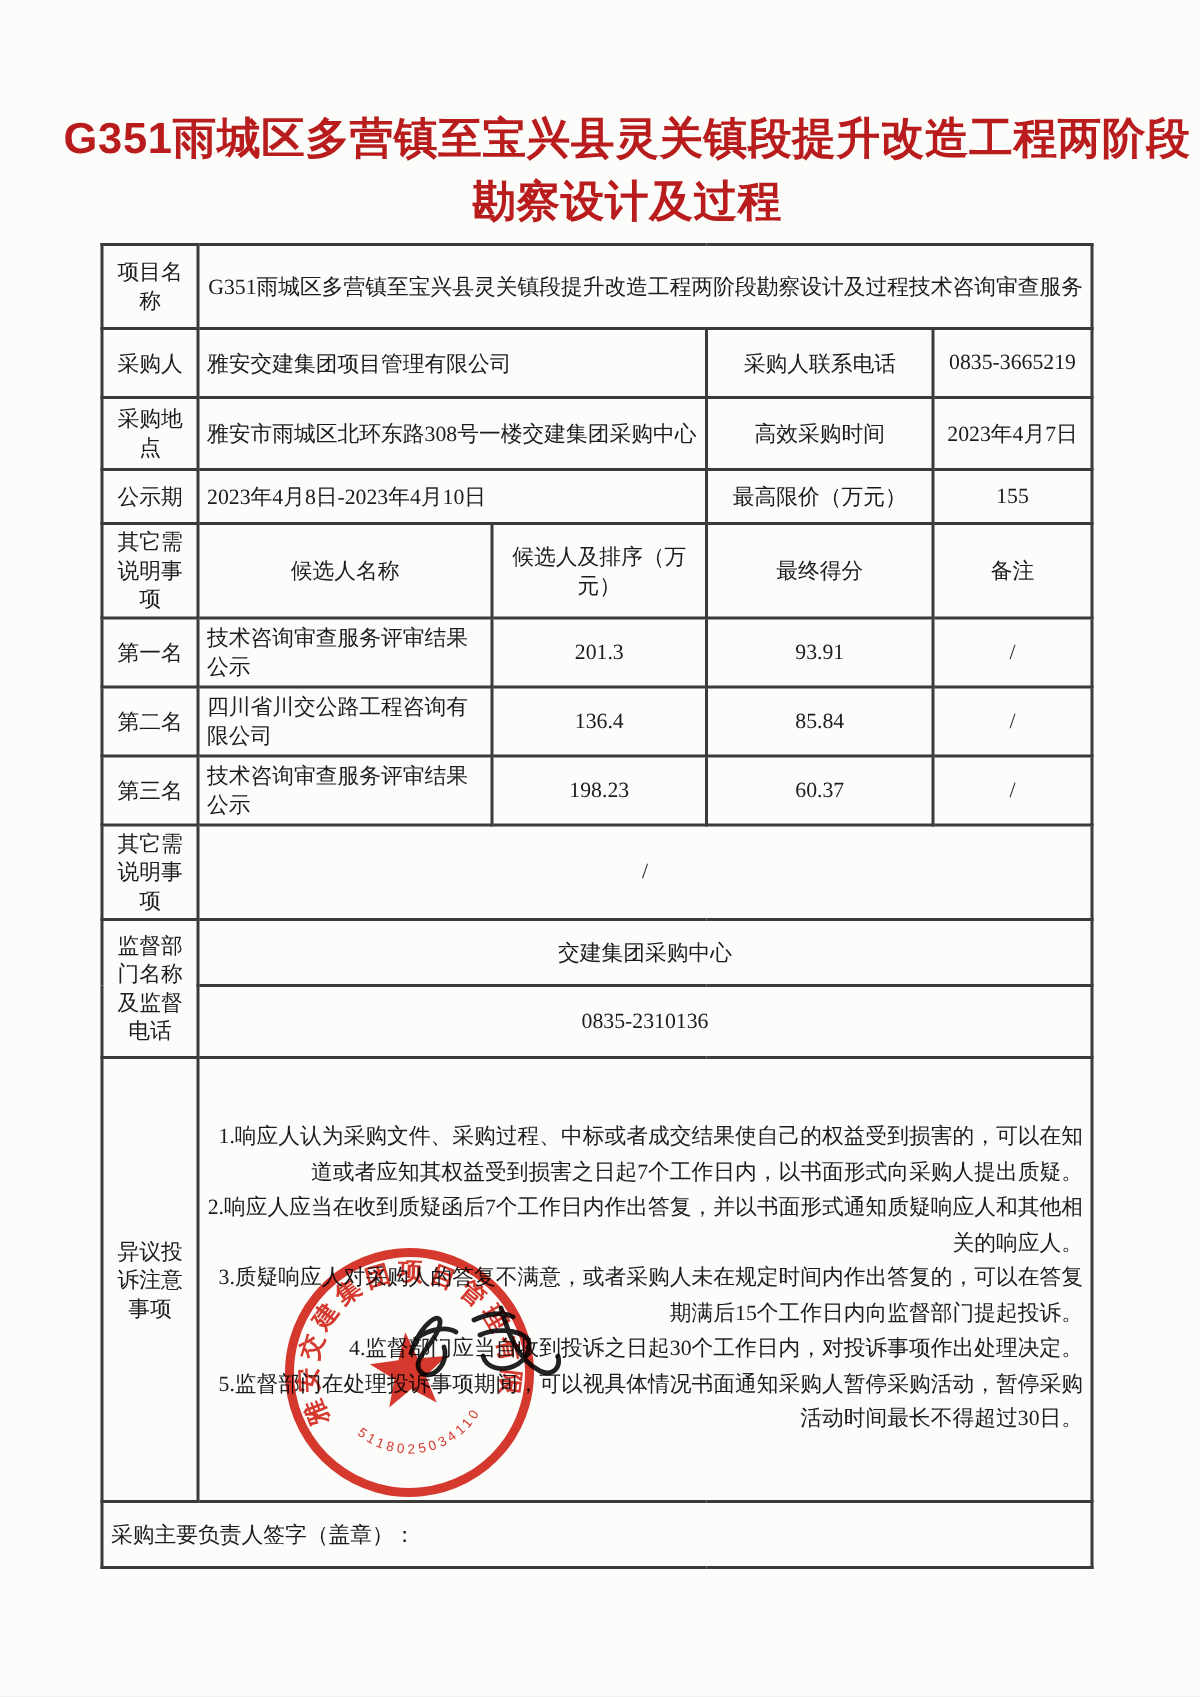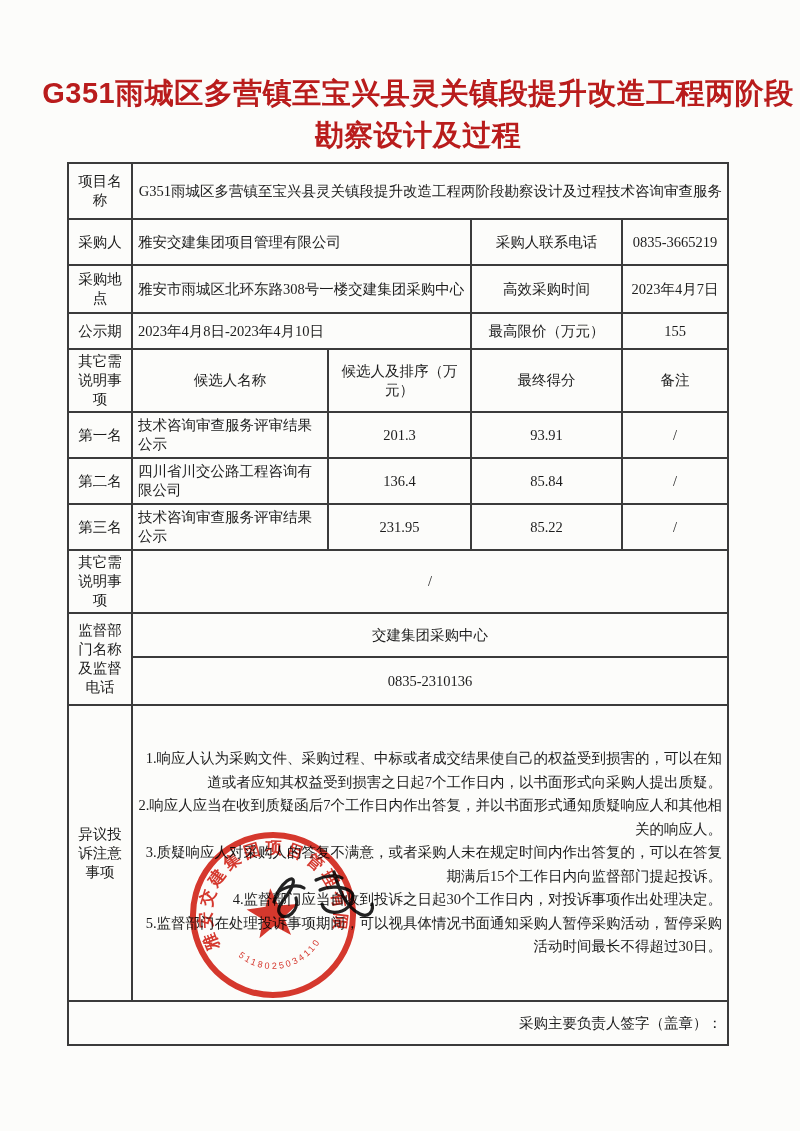--- a/index.html
+++ b/index.html
@@ -34,21 +34,21 @@
     font-size:14.5px;
     padding:2px 5px;
     vertical-align:middle;
     word-break:break-all;
   }
   td.lbl{text-align:center;padding:2px 2px;}
   td.center{text-align:center;}
   td.top{vertical-align:top;text-align:right;}
   .obj-cell{padding:10px 10px 10px 8px;}
   .obj-cell p{margin:0;line-height:1.62;font-size:14.5px;text-align:right;}
-  .sig-cell{padding-left:6px;font-size:14.5px;text-align:right;}
+  .sig-cell{padding-left:6px;font-size:14.5px;}
   .slash{font-size:16px;}
   
   .seal{
     position:absolute;
     left:188px;top:830px;
     width:170px;height:170px;
     transform:rotate(-6deg);
     opacity:0.93;
     mix-blend-mode:multiply;
     pointer-events:none;
@@ -124,22 +124,22 @@
     <tr>
       <td class="lbl" style="height:40px">第二名</td>
       <td>四川省川交公路工程咨询有限公司</td>
       <td class="center">136.4</td>
       <td class="center">85.84</td>
       <td class="center slash">/</td>
     </tr>
     <tr>
       <td class="lbl" style="height:40px">第三名</td>
       <td>技术咨询审查服务评审结果公示</td>
-      <td class="center">231.95</td>
-      <td class="center">85.22</td>
+      <td class="center">198.23</td>
+      <td class="center">60.37</td>
       <td class="center slash">/</td>
     </tr>
 
     <tr>
       <td class="lbl" style="height:36px">其它需说明事项</td>
       <td colspan="4" class="center slash">/</td>
     </tr>
 
     <tr>
       <td class="lbl" rowspan="2" style="height:86px">监督部门名称及监督电话</td>

